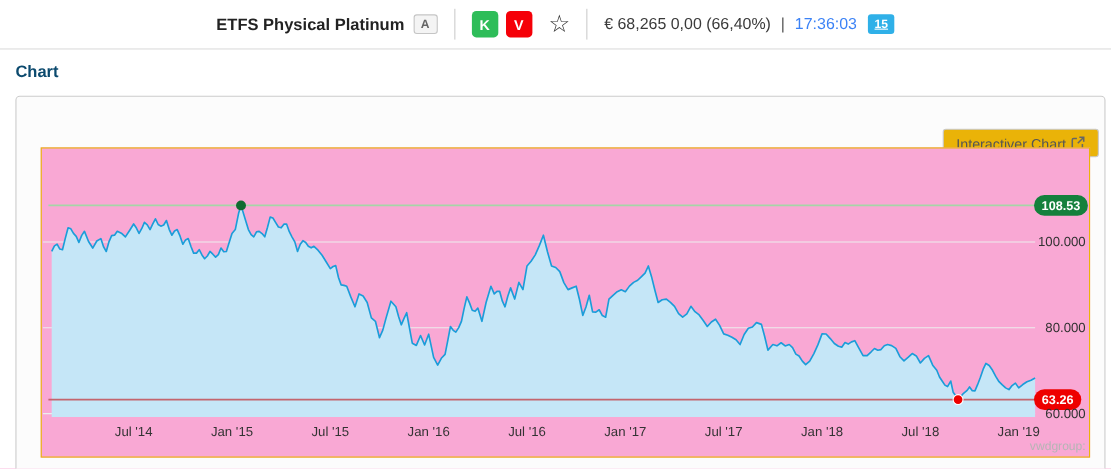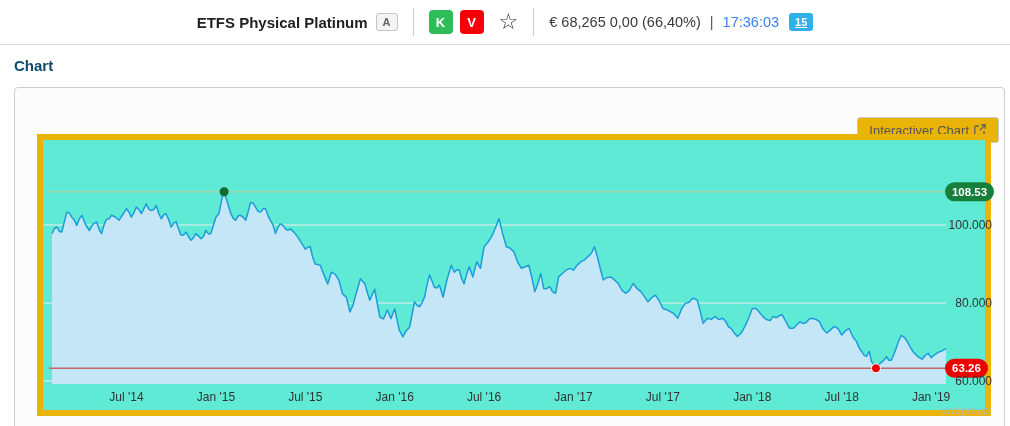--- a/index.html
+++ b/index.html
@@ -40,21 +40,21 @@
   }
   .interactive-btn {
     position: absolute; top: 17px; right: 5px; height: 26px; padding: 0 11px;
     background: #eab308; border: 1px solid #c9c9c9; border-radius: 3px;
     color: #555; font-size: 13px; font-family: inherit;
     display: flex; align-items: center; gap: 4px; cursor: pointer; margin-top: 12px;
   }
   .ext-icon { display: block; }
   .chartbox {
     position: absolute; left: 22px; top: 46px; width: 954px; height: 282px;
-    background: #5eead4; border: 6px solid #eab308;
+    background: #f9a8d4; border: 1px solid #eab308;
   }
   .chartbox svg { display: block; }
 </style>
 </head>
 <body>
 
 <header class="topbar">
   <span class="title">ETFS Physical Platinum</span>
   <span class="badge-a">A</span>
   <span class="vdiv"></span>

